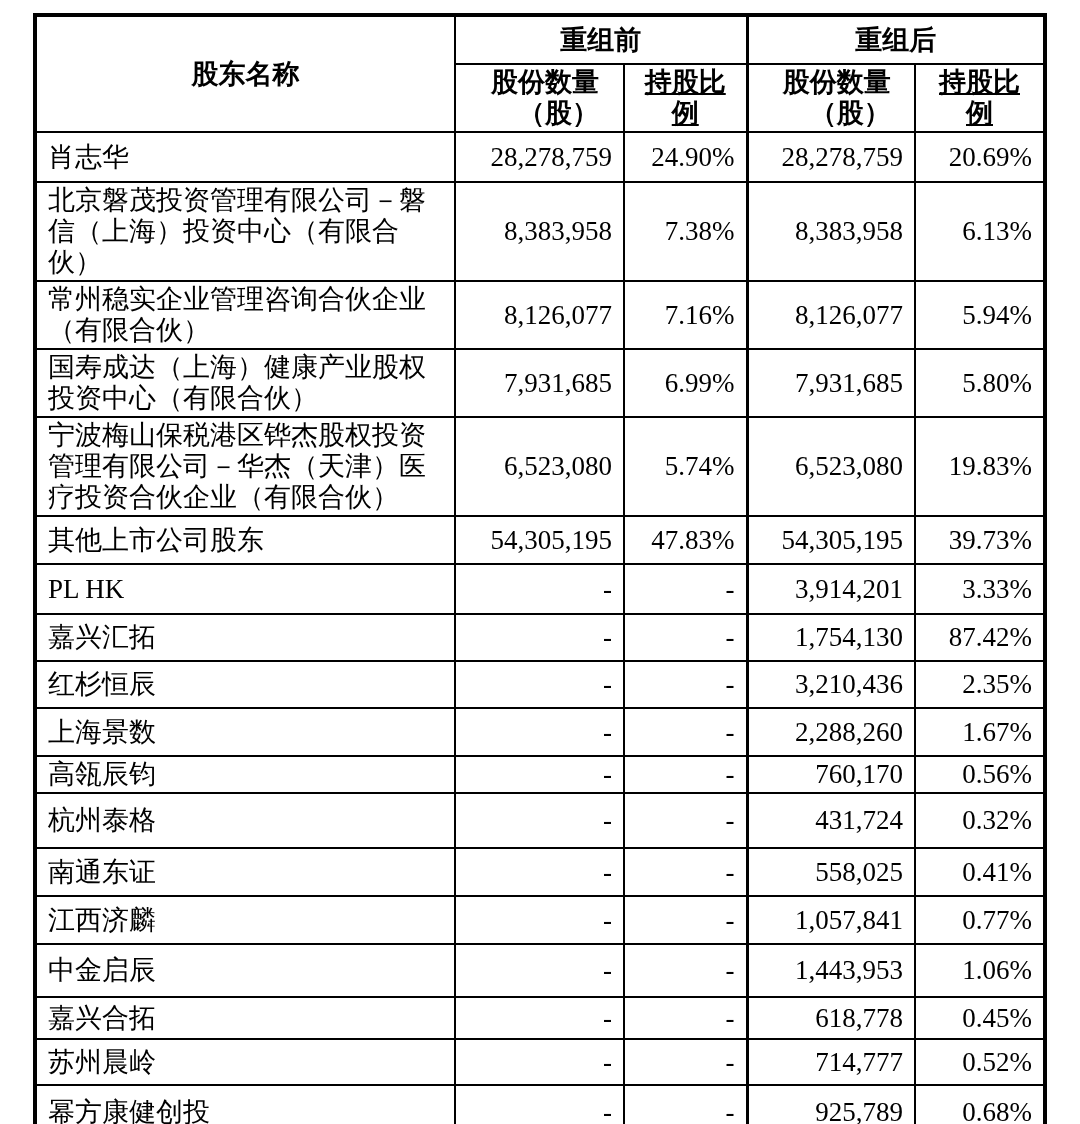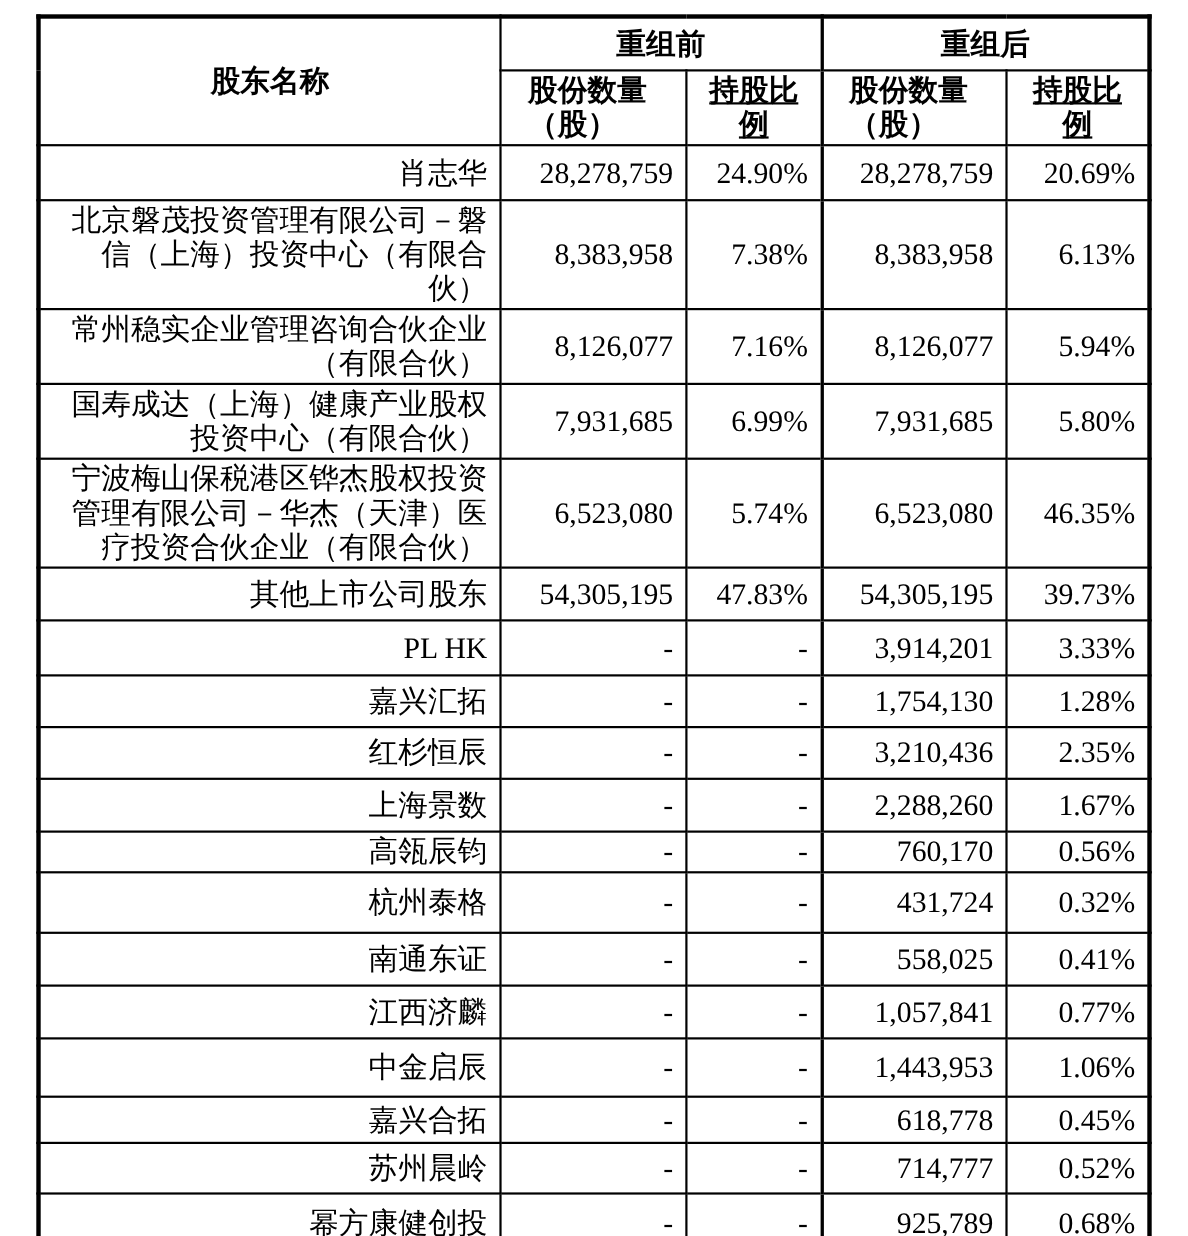--- a/index.html
+++ b/index.html
@@ -36,34 +36,34 @@
   }
   table.shareholding {
     border: 4px solid #000000;
   }
   th {
     font-weight: bold;
     text-align: center;
     padding: 2px 4px;
   }
   td.name {
-    text-align: right;
+    text-align: left;
     padding-left: 10px;
     padding-right: 8px;
   }
   td.num {
     text-align: right;
   }
   .sec {
     border-left-width: 3px !important;
   }
   .wrap4 {
     display: inline-block;
     width: 4.4em;
-    text-align: left;
+    text-align: right;
     font-family: Liberation Serif, serif;
   }
   .wrap3 {
     display: inline-block;
     width: 3.3em;
     text-align: center;
     text-decoration: underline;
   }
 </style>
 </head>
@@ -118,42 +118,42 @@
         <td class="num">7,931,685</td>
         <td class="num">6.99%</td>
         <td class="num sec">7,931,685</td>
         <td class="num">5.80%</td>
       </tr>
       <tr style="height:99px">
         <td class="name">宁波梅山保税港区铧杰股权投资管理有限公司－华杰（天津）医疗投资合伙企业（有限合伙）</td>
         <td class="num">6,523,080</td>
         <td class="num">5.74%</td>
         <td class="num sec">6,523,080</td>
-        <td class="num">46.35%</td>
+        <td class="num">19.83%</td>
       </tr>
       <tr style="height:48px">
         <td class="name">其他上市公司股东</td>
         <td class="num">54,305,195</td>
         <td class="num">47.83%</td>
         <td class="num sec">54,305,195</td>
         <td class="num">39.73%</td>
       </tr>
       <tr style="height:50px">
         <td class="name">PL HK</td>
         <td class="num">-</td>
         <td class="num">-</td>
         <td class="num sec">3,914,201</td>
         <td class="num">3.33%</td>
       </tr>
       <tr style="height:47px">
         <td class="name">嘉兴汇拓</td>
         <td class="num">-</td>
         <td class="num">-</td>
         <td class="num sec">1,754,130</td>
-        <td class="num">1.28%</td>
+        <td class="num">87.42%</td>
       </tr>
       <tr style="height:47px">
         <td class="name">红杉恒辰</td>
         <td class="num">-</td>
         <td class="num">-</td>
         <td class="num sec">3,210,436</td>
         <td class="num">2.35%</td>
       </tr>
       <tr style="height:48px">
         <td class="name">上海景数</td>

